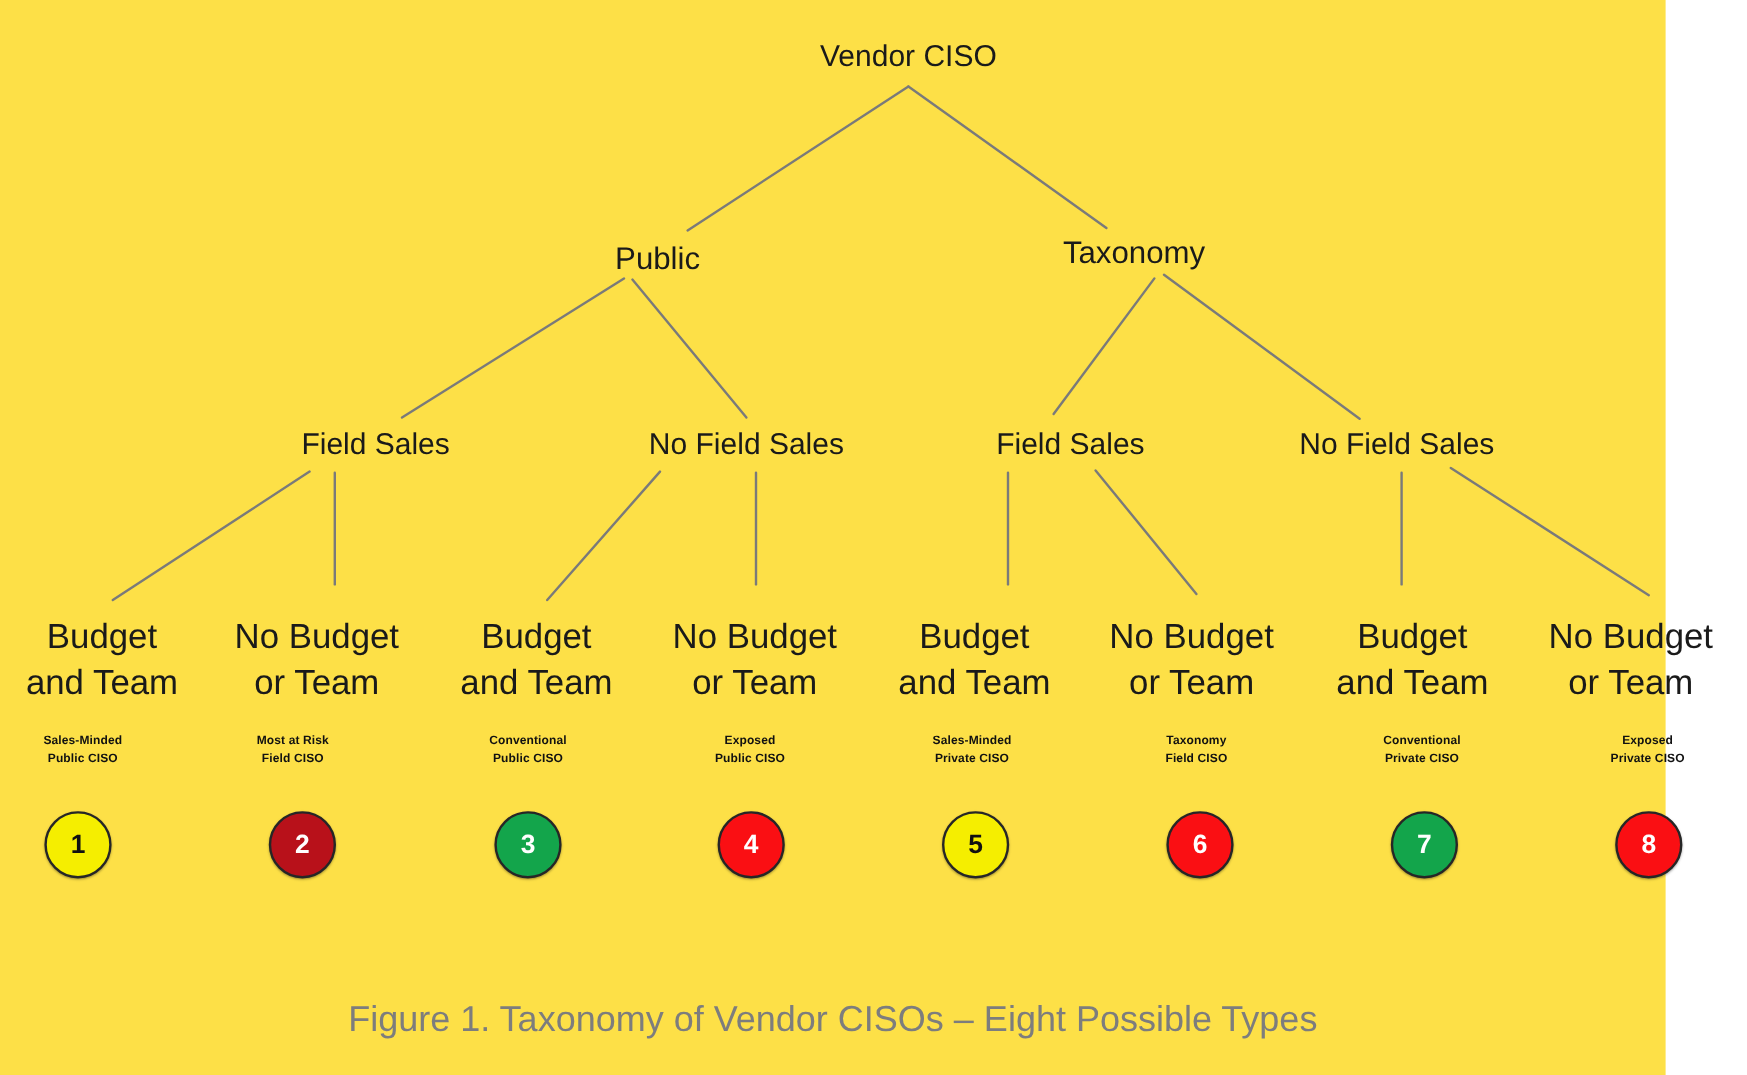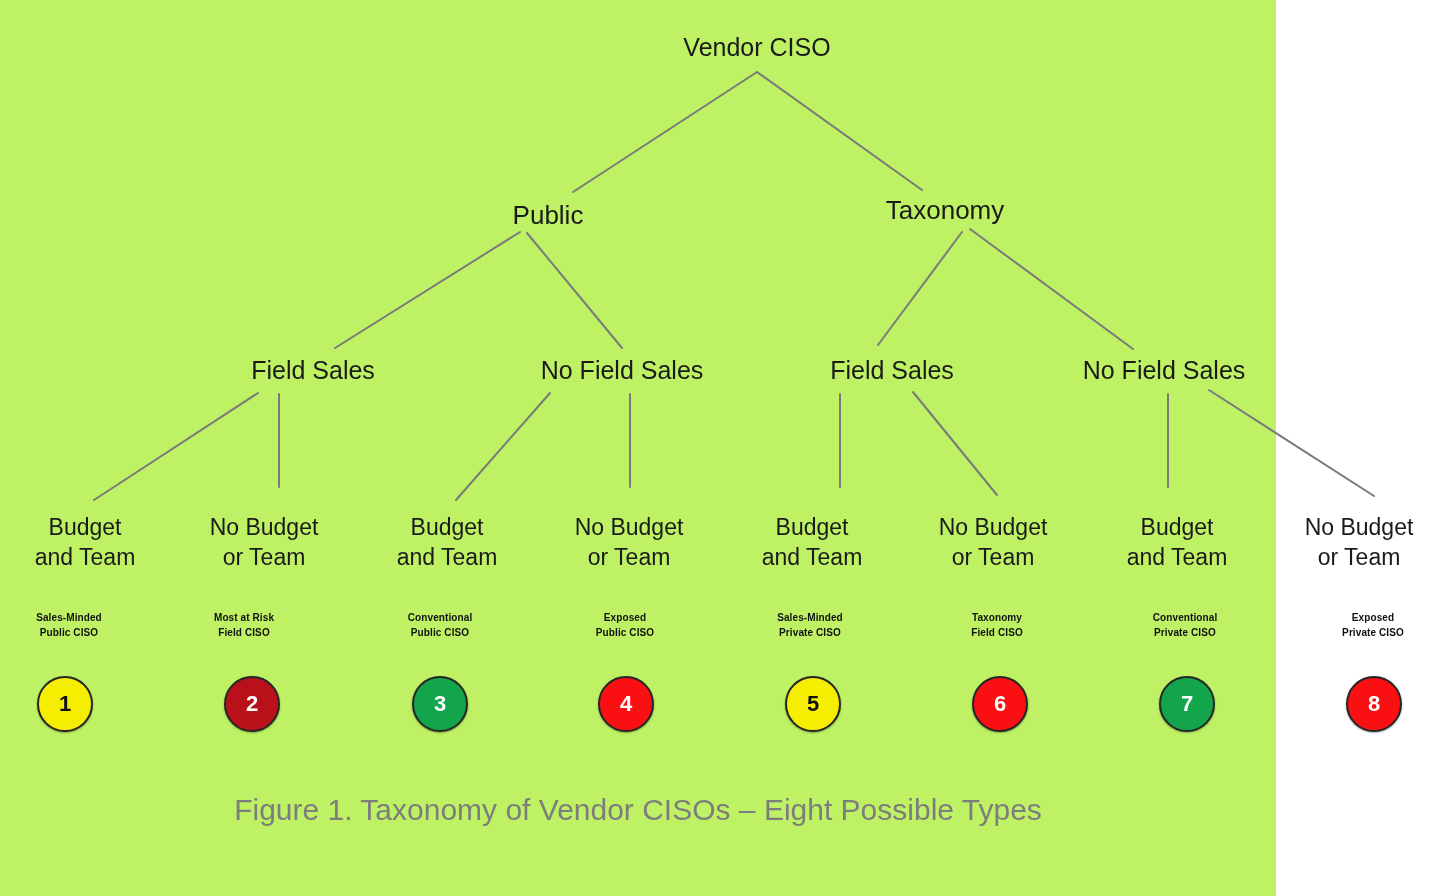--- a/index.html
+++ b/index.html
@@ -9,23 +9,23 @@
   }
   body {
     width: 1456px;
     height: 896px;
     font-family: "Liberation Sans", sans-serif;
     color: #1a1a1a;
     overflow: hidden;
   }
   #figure-root {
     position: relative;
-    width: 1276px;
+    width: 1388px;
     height: 896px;
-    background: #bef264;
+    background: #fde047;
   }
   #tree-svg {
     position: absolute;
     left: 0;
     top: 0;
     width: 1456px;
     height: 896px;
   }
   .node-label {
     position: absolute;
@@ -41,21 +41,21 @@
   }
   .level-2 {
     font-size: 26px;
     font-weight: 400;
   }
   .level-3 {
     font-size: 25px;
     font-weight: 400;
   }
   .level-4 {
-    font-size: 23px;
+    font-size: 29px;
     font-weight: 400;
     line-height: 1.3;
   }
   .type-label {
     position: absolute;
     text-align: center;
     transform: translateX(-50%);
     white-space: nowrap;
     font-size: 10px;
     font-weight: bold;
@@ -79,20 +79,21 @@
     box-shadow: 0 1px 2px rgba(0,0,0,0.35);
   }
   .caption {
     position: absolute;
     width: 100%;
     left: 0;
     text-align: center;
     font-size: 30px;
     font-weight: 400;
     color: #7d7d7d;
+    margin-top: 40px;
   }
 </style>
 </head>
 <body style="background: rgb(255, 255, 255);">
 
 <div id="figure-root">
 
   <svg id="tree-svg" viewBox="0 0 1456 896">
     <g stroke="#7a7a7a" stroke-width="2" stroke-linecap="round" fill="none">
 

